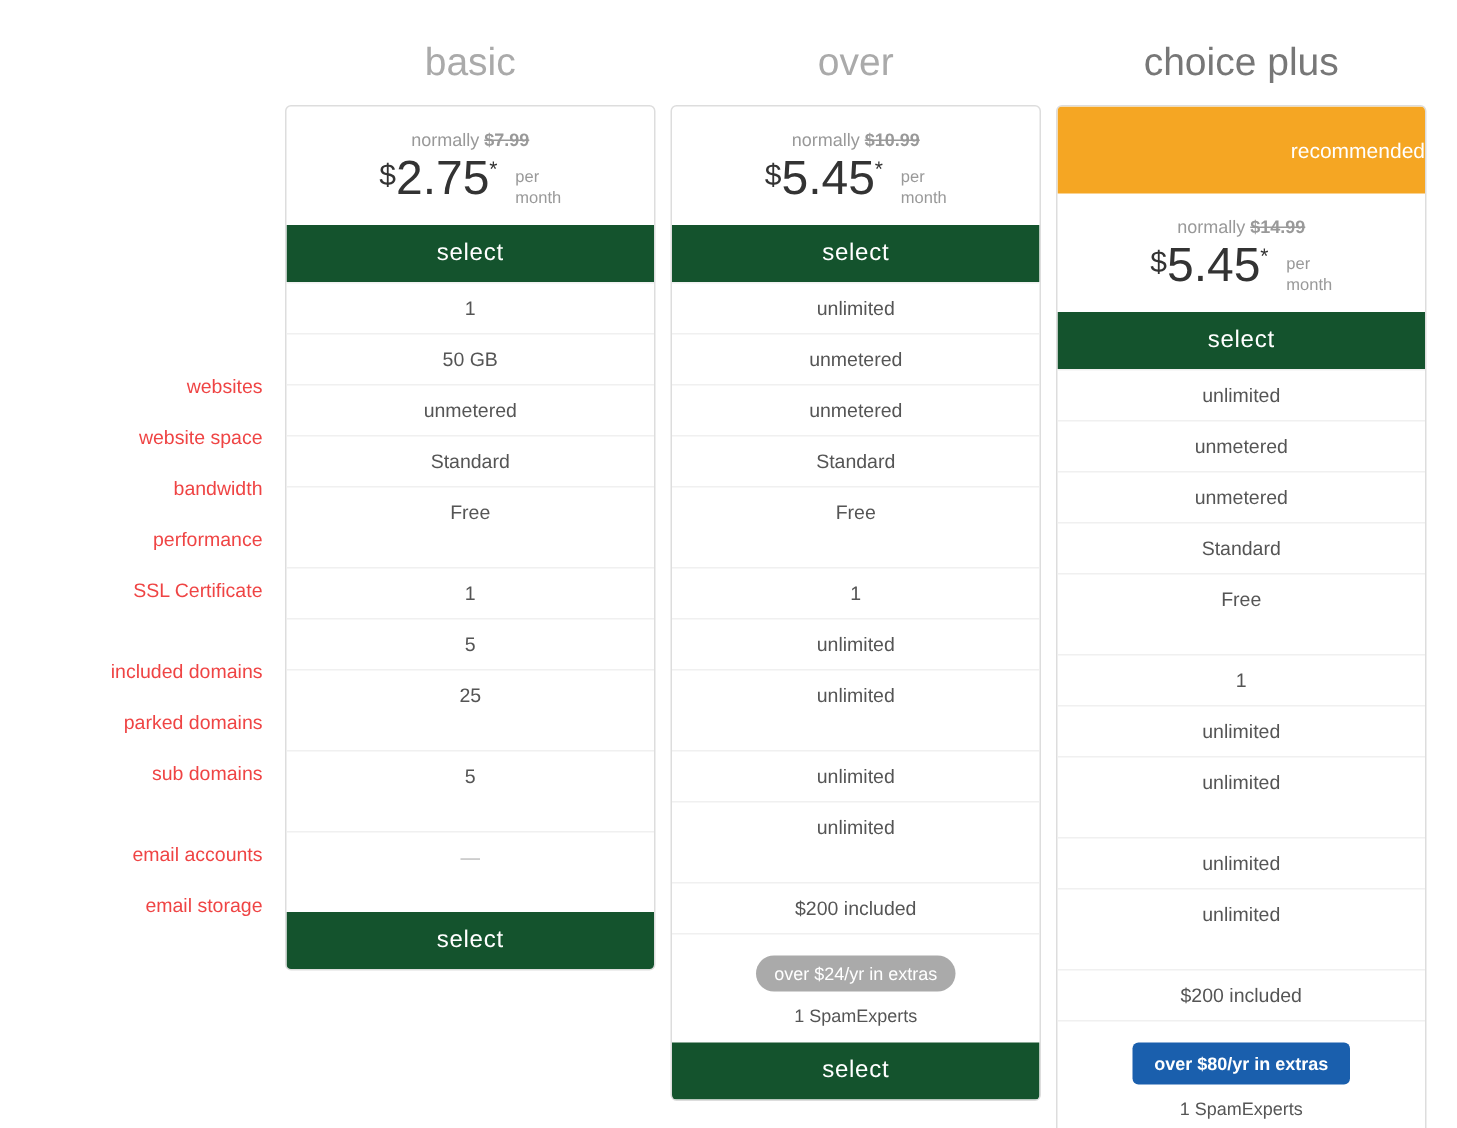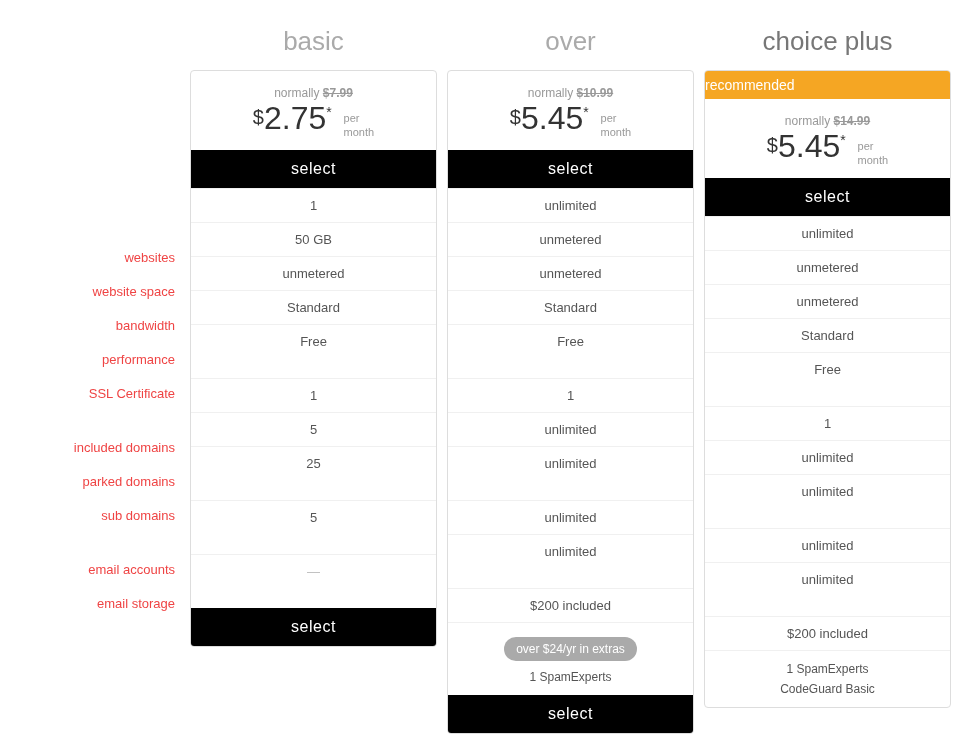--- a/index.html
+++ b/index.html
@@ -78,22 +78,22 @@
     }
 
     .plan-card.featured {
       border: 1px solid #ddd;
     }
 
     .recommended-badge {
       background: #f5a623;
       color: #fff;
       font-size: 14px;
-      padding: 6px 0;
-      text-align: left;
+      padding: 21px 0;
+      text-align: right;
     }
 
     .pricing-box {
       padding: 15px 10px 10px;
       text-align: center;
     }
 
     .normally {
       font-size: 12px;
       color: #999;
@@ -128,21 +128,21 @@
       font-size: 11px;
       color: #999;
       display: inline-block;
       text-align: left;
       vertical-align: middle;
       line-height: 1.3;
       margin-left: 3px;
     }
 
     .select-btn {
-      background: #000000;
+      background: #14532d;
       color: #fff;
       border: none;
       padding: 10px 0;
       width: 100%;
       font-size: 16px;
       cursor: pointer;
       display: block;
       font-weight: 400;
       letter-spacing: 0.5px;
     }
@@ -320,20 +320,21 @@
           <div class="data-cell">1</div>
           <div class="data-cell">unlimited</div>
           <div class="data-cell">unlimited</div>
           <div class="data-cell group-spacer"></div>
           <div class="data-cell">unlimited</div>
           <div class="data-cell">unlimited</div>
           <div class="data-cell group-spacer"></div>
           <div class="data-cell">$200 included</div>
         </div>
         <div class="extras-area">
+          <div class="extras-btn featured-btn">over $80/yr in extras</div>
           <div class="extras-text">1 SpamExperts</div>
           <div class="extras-text">CodeGuard Basic</div>
         </div>
 
       </div>
     </div>
 
   </div>
 </div>
 

